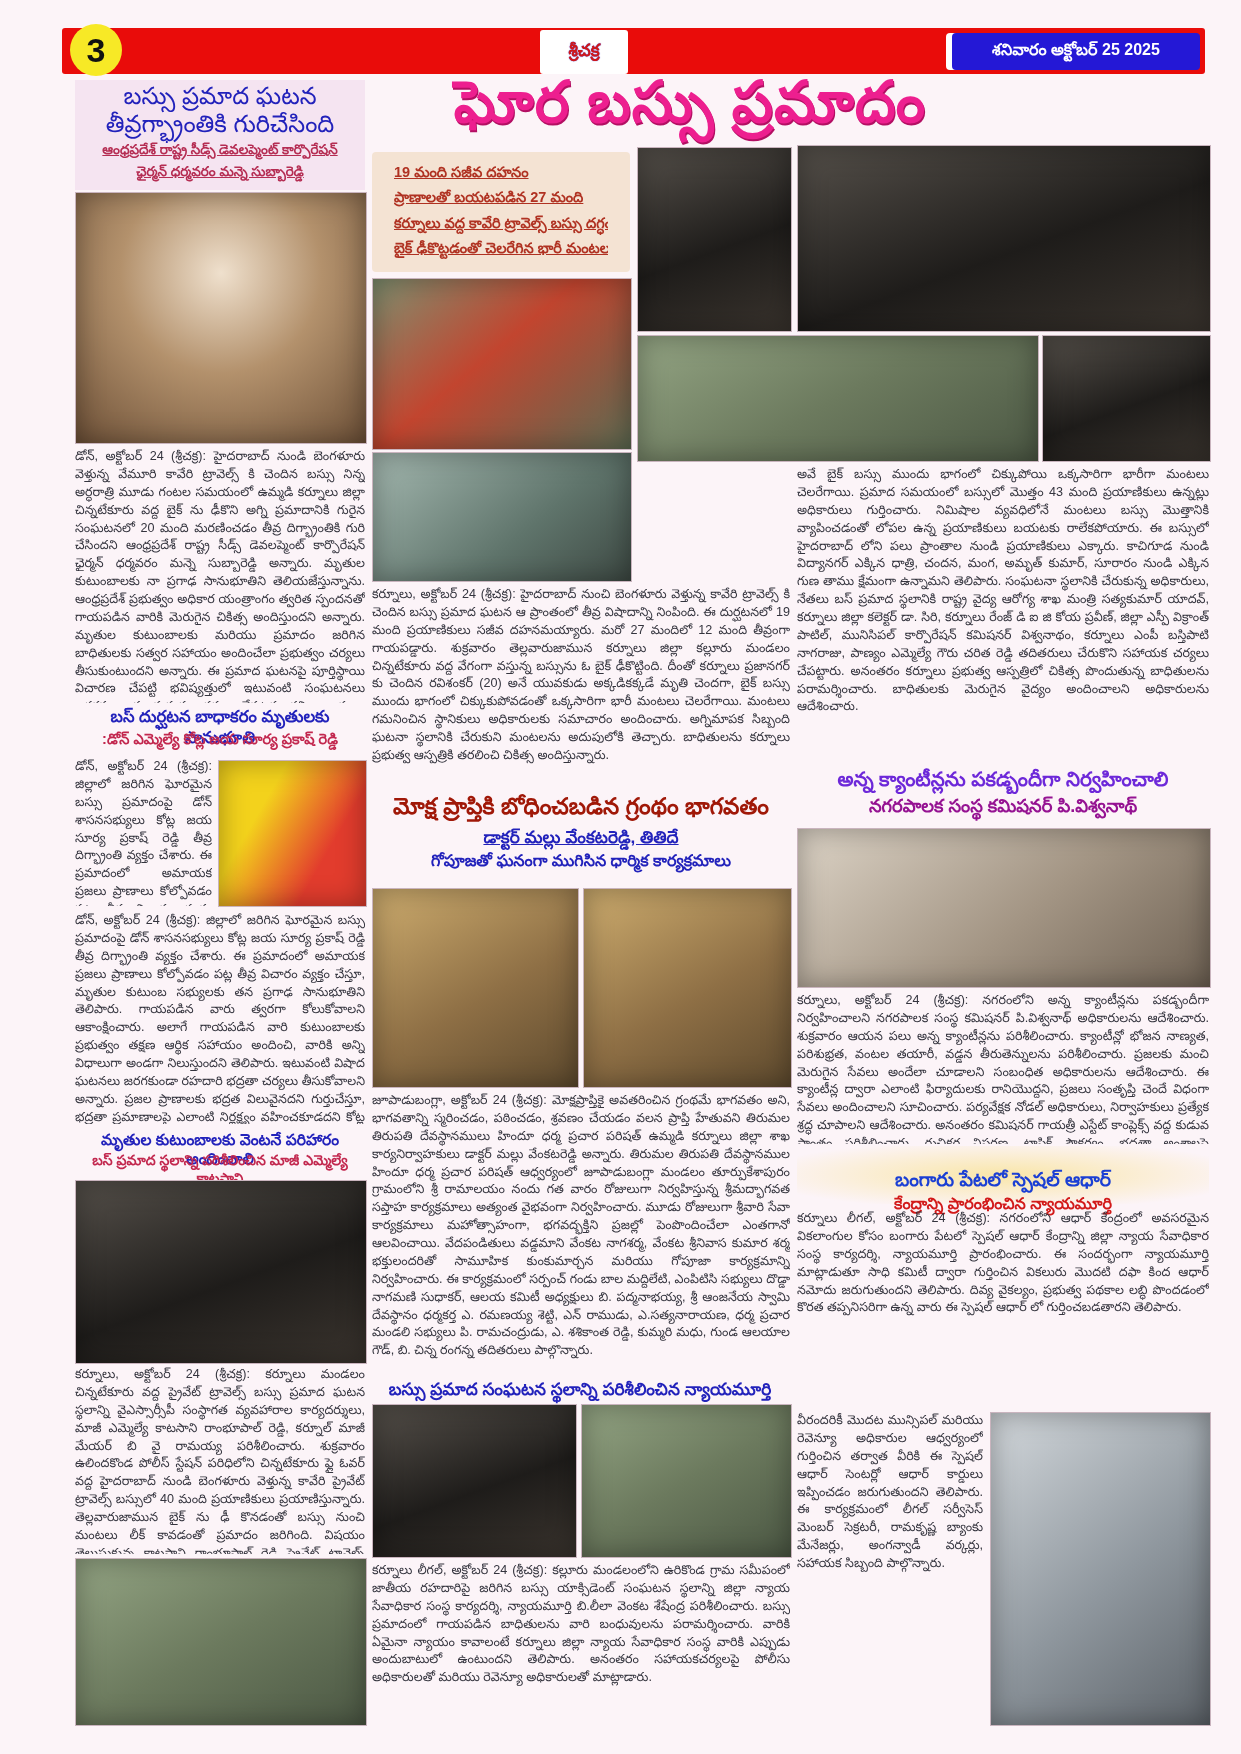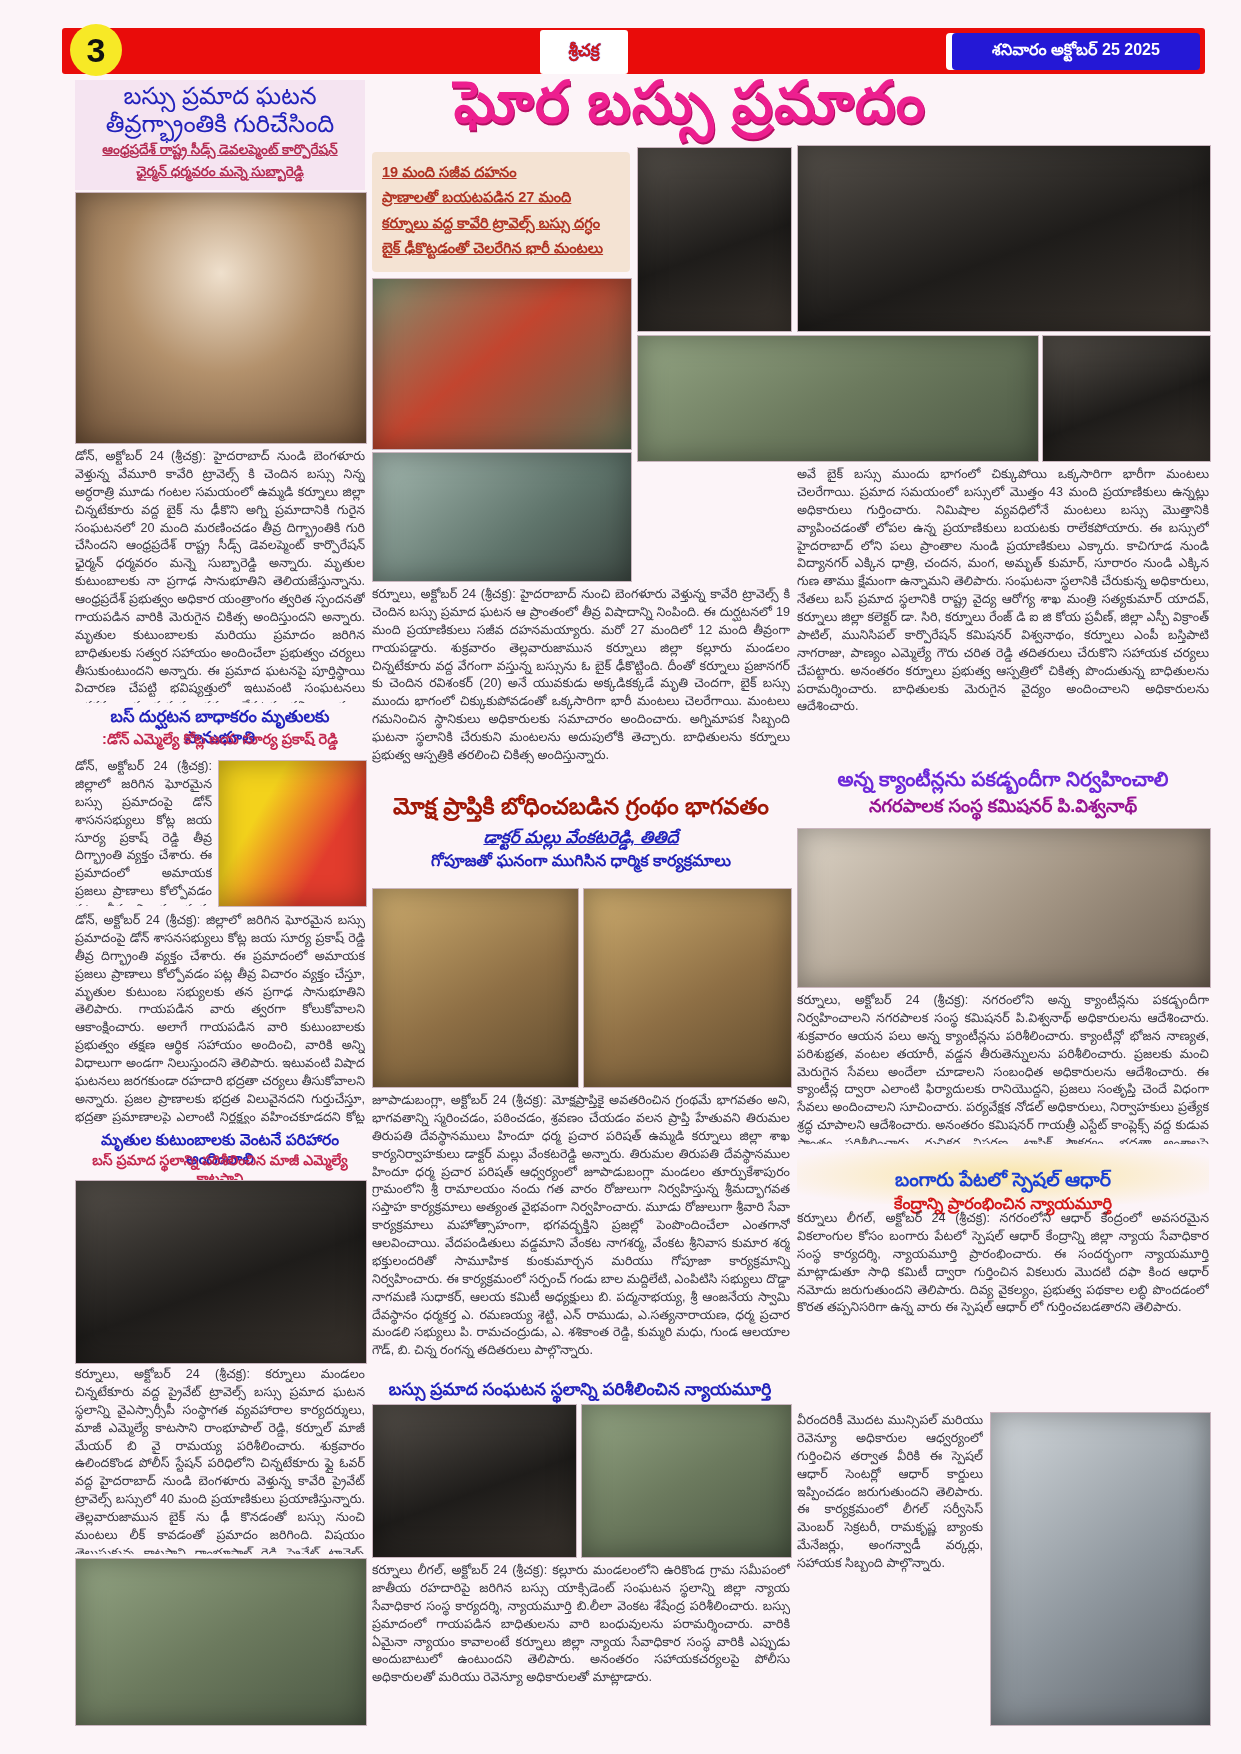--- a/index.html
+++ b/index.html
@@ -36,25 +36,25 @@
   .ph-canteen{background:linear-gradient(140deg,#dcd3c6,#a39584 55%,#6f6254);}
   .ph-office{background:linear-gradient(140deg,#d2d7db,#8f979e 55%,#5d6369);}
   .ph-tdp{background:linear-gradient(120deg,#f3d21c 30%,#e23c2d 70%);}
   .subhead2-blue{color:#2222bb;font-weight:bold;text-align:center;font-size:16.5px;line-height:1.25;}
   .subhead2-red{color:#c2274e;font-weight:bold;text-align:center;font-size:14.5px;line-height:1.25;}
 
   
   #main-headline{left:360px;top:72px;width:660px;height:72px;color:#ed1f8f;font-weight:bold;font-size:58px;
                  text-align:center;line-height:1.05;text-shadow:1px 2px 0 #b30f63;letter-spacing:1px;white-space:nowrap;}
   #bullet-box{left:372px;top:152px;width:258px;height:120px;background:#f4e3d3;border-radius:4px;
-              padding:8px 10px;box-sizing:border-box;}
+              padding:8px 22px;box-sizing:border-box;}
   #bullet-box .bl{display:block;color:#b03222;font-weight:bold;font-size:14.5px;line-height:1.75;
                   text-decoration:underline;white-space:nowrap;overflow:hidden;}
   #sec2-head{left:372px;top:793px;width:418px;color:#a01808;font-weight:bold;font-size:23px;text-align:center;}
-  #sec2-sub1{left:372px;top:828px;width:418px;color:#2222bb;font-weight:bold;font-size:17px;text-align:center;text-decoration:underline;font-style:italic;}
+  #sec2-sub1{left:372px;top:828px;width:418px;color:#2222bb;font-weight:bold;font-size:17px;text-align:center;text-decoration:underline;}
   #sec2-sub2{left:372px;top:852px;width:418px;color:#2222bb;font-weight:bold;font-size:16px;text-align:center;}
   #sec3-head{left:360px;top:1380px;width:440px;color:#2222bb;font-weight:bold;font-size:17px;text-align:center;}
 
   
   #canteen-h1{left:797px;top:768px;width:412px;color:#6d28d9;font-weight:bold;font-size:20px;text-align:center;}
   #canteen-h2{left:797px;top:796px;width:412px;color:#951292;font-weight:bold;font-size:18px;text-align:center;}
   #aadhaar-box{left:797px;top:1146px;width:412px;height:58px;background:radial-gradient(ellipse at center,#f9e6a9 0%,#fcf4f8 85%);
                display:flex;flex-direction:column;align-items:center;justify-content:center;}
   #aadhaar-box .a1{color:#1b3fd4;font-weight:bold;font-size:19px;margin-top:36px;}
   #aadhaar-box .a2{color:#d21a1a;font-weight:bold;font-size:16px;}

